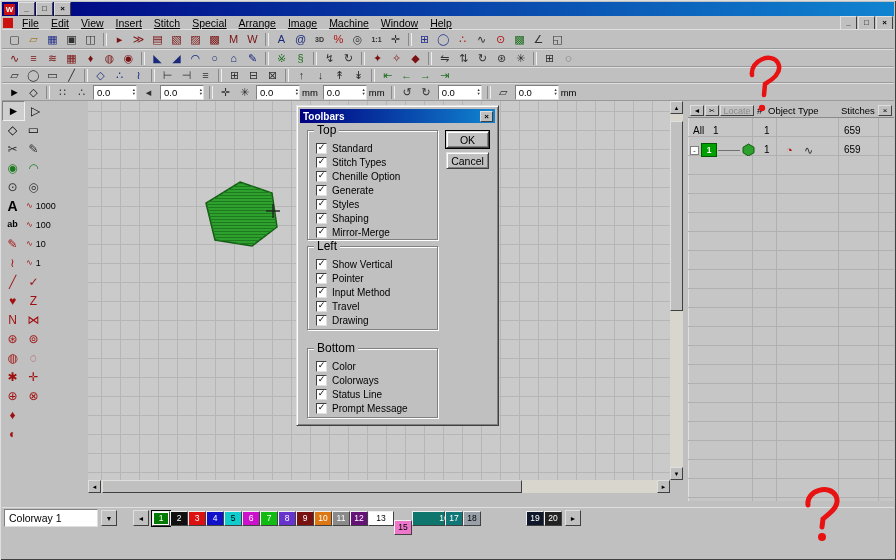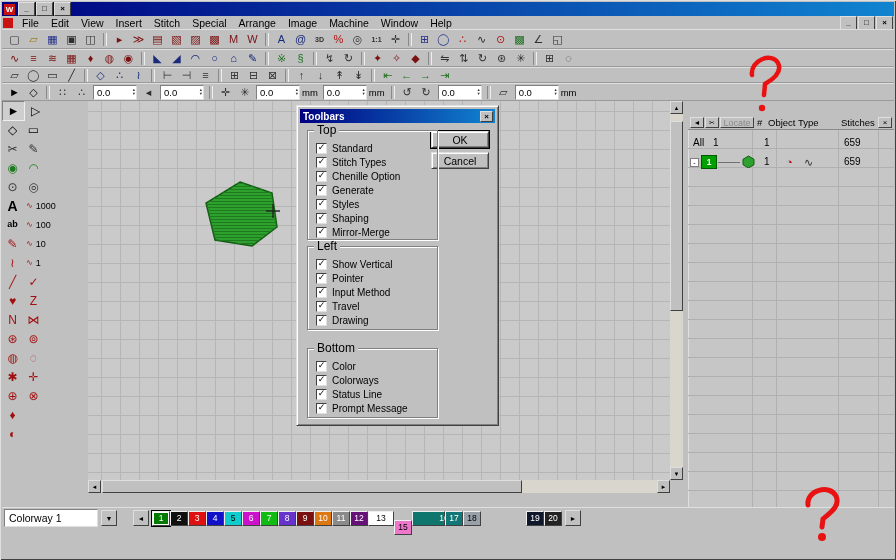--- a/index.html
+++ b/index.html
@@ -12,21 +12,21 @@
     color:#fff;font-weight:bold;font-size:10px;padding:0 2px;}
   .app-icon{width:11px;height:11px;background:#cc1111;color:#fff;font-size:8px;font-weight:bold;
     display:flex;align-items:center;justify-content:center;flex:0 0 auto;}
   .title-text{flex:1;white-space:pre;overflow:hidden;}
   .winbtns{display:flex;gap:1px;}
   .ctl{width:15px;height:12px;background:#c0c0c0;border:1px solid;border-color:#dfdfdf #404040 #404040 #dfdfdf;
     color:#000;font-size:8px;font-weight:bold;display:flex;align-items:center;justify-content:center;line-height:1;}
   
   .menubar{position:absolute;left:2px;top:16px;right:2px;height:13px;display:flex;align-items:center;background:#c0c0c0;}
   .mdi-doc-icon{width:10px;height:10px;background:#cc1111;margin:0 3px 0 1px;flex:0 0 auto;}
-  .menu-items{display:flex;flex:1;}
+  .menu-items{display:flex;flex:1;text-decoration:underline;}
   .menu-item{padding:0 6px;font-size:10.5px;}
   .mdibtns{display:flex;gap:1px;margin-right:1px;}
   
   .tbrow{position:absolute;left:2px;right:2px;background:#c0c0c0;display:flex;align-items:center;
     padding-left:3px;box-shadow:inset 0 1px 0 #dfdfdf, inset 0 -1px 0 #9a9a9a;}
   #row1{top:29px;height:20px;} #row2{top:49px;height:18px;} #row3{top:67px;height:16px;} #row4{top:83px;height:18px;}
   .tb-btn{width:19px;height:15px;display:flex;align-items:center;justify-content:center;flex:0 0 auto;}
   .tb-glyph{font-size:11px;line-height:1;}
   .tb-btn.sm .tb-glyph{font-size:7px;font-weight:bold;}
   .tb-sep{width:2px;height:13px;border-left:1px solid #8a8a8a;border-right:1px solid #efefef;margin:0 3px;flex:0 0 auto;}
@@ -55,21 +55,21 @@
   .hscroll{position:absolute;left:0;bottom:0;width:582px;height:13px;background:#d9d6ce;}
   .scr-btn{position:absolute;width:13px;height:13px;background:#c0c0c0;border:1px solid;
     border-color:#dfdfdf #404040 #404040 #dfdfdf;font-size:6px;display:flex;align-items:center;justify-content:center;box-sizing:border-box;}
   .v-up{top:0;left:0;} .v-dn{bottom:0;left:0;} .h-lf{left:0;top:0;} .h-rt{right:0;top:0;}
   .v-thumb{position:absolute;left:0;top:20px;width:13px;height:190px;background:#c0c0c0;border:1px solid;
     border-color:#dfdfdf #404040 #404040 #dfdfdf;box-sizing:border-box;}
   .h-thumb{position:absolute;top:0;left:14px;width:420px;height:13px;background:#c0c0c0;border:1px solid;
     border-color:#dfdfdf #404040 #404040 #dfdfdf;box-sizing:border-box;}
   .scr-corner{position:absolute;right:0;bottom:0;width:13px;height:13px;background:#c0c0c0;}
   
-  .rpanel{position:absolute;left:688px;top:116px;width:206px;height:397px;background:#c6c6c6;
+  .rpanel{position:absolute;left:688px;top:104px;width:206px;height:397px;background:#c6c6c6;
     box-shadow:inset 1px 0 0 #dfdfdf;}
   .rp-header{position:absolute;left:0;top:0;right:0;height:13px;background:#c0c0c0;border-bottom:1px solid #8a8a8a;}
   .rp-btn{position:absolute;top:1px;height:11px;background:#c0c0c0;border:1px solid;border-color:#dfdfdf #404040 #404040 #dfdfdf;
     display:flex;align-items:center;justify-content:center;font-size:7px;box-sizing:border-box;}
   .rp-dock{left:2px;width:14px;} .rp-scis{left:17px;width:14px;}
   .rp-locate{left:32px;width:34px;font-size:9px;color:#8a8a8a;}
   .rp-col{position:absolute;top:1px;font-size:9.5px;}
   .rp-col-hash{left:69px;} .rp-col-obj{left:80px;} .rp-col-st{left:153px;}
   .rp-close{position:absolute;right:2px;top:1px;width:14px;height:11px;background:#c0c0c0;border:1px solid;
     border-color:#dfdfdf #404040 #404040 #dfdfdf;font-size:8px;display:flex;align-items:center;justify-content:center;box-sizing:border-box;}
@@ -113,21 +113,21 @@
   .st-left{flex:1;}
   .st-col{width:62px;} .st-zoom{width:64px;}
   .promptline{position:absolute;left:2px;top:547px;right:2px;height:11px;background:#c0c0c0;}
   
   .dialog{position:absolute;left:296px;top:105px;width:201px;height:319px;background:#c0c0c0;z-index:40;
     border:1px solid;border-color:#dfdfdf #404040 #404040 #dfdfdf;box-shadow:inset 1px 1px 0 #fff, inset -1px -1px 0 #808080;box-sizing:content-box;}
   .dlg-title{position:absolute;left:3px;top:3px;right:3px;height:14px;background:linear-gradient(90deg,#000080,#1084d0);
     color:#fff;font-size:10px;font-weight:bold;display:flex;align-items:center;padding-left:3px;}
   .dlg-close{margin-left:auto;margin-right:2px;width:13px;height:11px;background:#c0c0c0;border:1px solid;
     border-color:#dfdfdf #404040 #404040 #dfdfdf;color:#000;font-size:8px;font-weight:bold;display:flex;align-items:center;justify-content:center;box-sizing:border-box;}
-  .dlg-btn{position:absolute;right:9px;width:58px;height:17px;background:#c0c0c0;font-size:10.5px;
+  .dlg-btn{position:absolute;right:9px;width:43px;height:17px;background:#c0c0c0;font-size:10.5px;
     border:1px solid;border-color:#dfdfdf #404040 #404040 #dfdfdf;box-shadow:inset 1px 1px 0 #fff, inset -1px -1px 0 #808080;
     display:flex;align-items:center;justify-content:center;box-sizing:border-box;}
   .dlg-ok{top:25px;outline:1px solid #000;}
   .dlg-cancel{top:46px;}
   .grp{position:absolute;left:10px;width:131px;border:1px solid #808080;box-shadow:1px 1px 0 #fff, inset 1px 1px 0 #fff;
     padding-top:10px;box-sizing:border-box;}
   .grp-0{top:24px;height:110px;} .grp-1{top:140px;height:84px;} .grp-2{top:242px;height:70px;}
   .grp-label{position:absolute;top:-6px;left:6px;background:#c0c0c0;padding:0 3px;font-size:12px;line-height:11px;}
   .chk-row{display:flex;align-items:center;gap:5px;height:14px;margin-left:8px;}
   .cb{width:11px;height:11px;background:#fff;border:1px solid;border-color:#404040 #dfdfdf #dfdfdf #404040;

